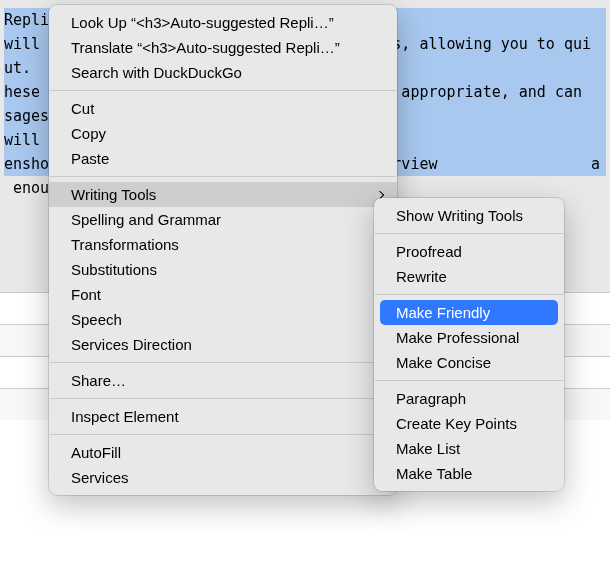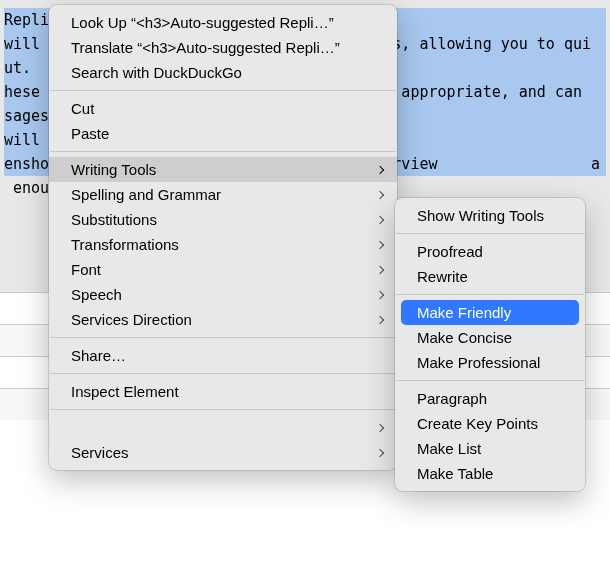--- a/index.html
+++ b/index.html
@@ -45,21 +45,21 @@
     .menu {
       position:absolute;
       background:#e9e8e9;
       border-radius:8px;
       box-shadow:0 0 0 1px rgba(0,0,0,0.12), 0 10px 30px rgba(0,0,0,0.25);
       padding:5px 0;
       font-size:15px;
       color:#000;
     }
     .menu.main { left:49px; top:5px; width:348px; }
-    .menu.sub  { left:395px; top:198px; width:190px; }
+    .menu.sub  { left:374px; top:198px; width:190px; }
 
     .item {
       display:flex; align-items:center;
       height:25px;
       padding:0 22px;
       cursor:default;
       position:relative;
       white-space:nowrap;
       overflow:hidden;
     }
@@ -120,40 +120,43 @@
       <span class="label">Translate “&lt;h3&gt;Auto-suggested Repli…”</span>
     </div>
   <div class="item">
       <span class="label">Search with DuckDuckGo</span>
     </div>
   <div class="sep"></div>
   <div class="item">
       <span class="label">Cut</span>
     </div>
   <div class="item">
+      <span class="label">Copy</span>
+    </div>
+  <div class="item">
       <span class="label">Paste</span>
     </div>
   <div class="sep"></div>
   <div class="item hl-gray">
       <span class="label">Writing Tools</span>
       <span class="chev"></span>
     </div>
   <div class="item">
       <span class="label">Spelling and Grammar</span>
       <span class="chev"></span>
     </div>
   <div class="item">
+      <span class="label">Transformations</span>
+      <span class="chev"></span>
+    </div>
+  <div class="item">
       <span class="label">Substitutions</span>
       <span class="chev"></span>
     </div>
   <div class="item">
-      <span class="label">Transformations</span>
-      <span class="chev"></span>
-    </div>
-  <div class="item">
       <span class="label">Font</span>
       <span class="chev"></span>
     </div>
   <div class="item">
       <span class="label">Speech</span>
       <span class="chev"></span>
     </div>
   <div class="item">
       <span class="label">Services Direction</span>
       <span class="chev"></span>
@@ -161,20 +164,21 @@
   <div class="sep"></div>
   <div class="item">
       <span class="label">Share…</span>
     </div>
   <div class="sep"></div>
   <div class="item">
       <span class="label">Inspect Element</span>
     </div>
   <div class="sep"></div>
   <div class="item">
+      <span class="label">AutoFill</span>
       <span class="chev"></span>
     </div>
   <div class="item">
       <span class="label">Services</span>
       <span class="chev"></span>
     </div>
 </div>
 
 <div class="menu sub">
   <div class="item">
@@ -185,25 +189,25 @@
       <span class="label">Proofread</span>
     </div>
   <div class="item">
       <span class="label">Rewrite</span>
     </div>
   <div class="sep"></div>
   <div class="item hl-blue">
       <span class="label">Make Friendly</span>
     </div>
   <div class="item">
+      <span class="label">Make Professional</span>
+    </div>
+  <div class="item">
       <span class="label">Make Concise</span>
     </div>
-  <div class="item">
-      <span class="label">Make Professional</span>
-    </div>
   <div class="sep"></div>
   <div class="item">
       <span class="label">Paragraph</span>
     </div>
   <div class="item">
       <span class="label">Create Key Points</span>
     </div>
   <div class="item">
       <span class="label">Make List</span>
     </div>

